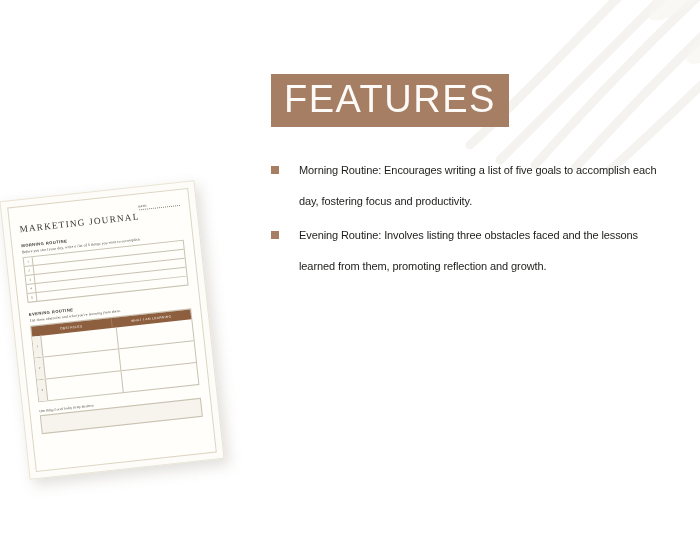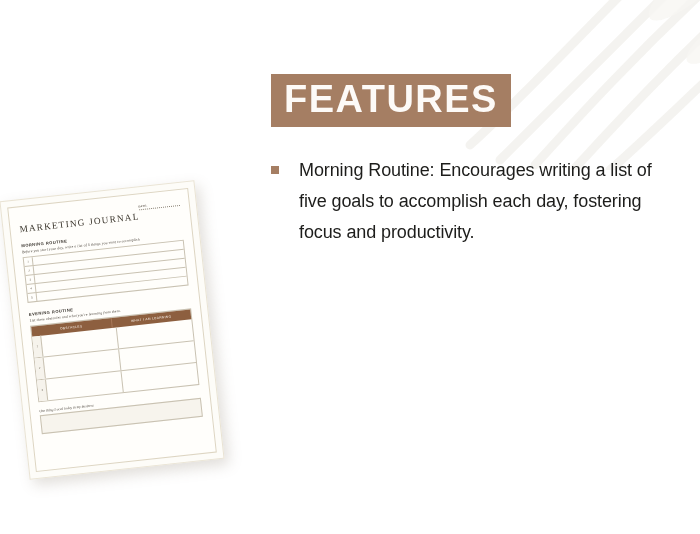--- a/index.html
+++ b/index.html
@@ -188,36 +188,36 @@
     position: absolute;
     left: 271px;
     top: 74px;
     width: 404px;
   }
   .features-banner {
     display: inline-block;
     background: #a57e63;
     color: #fdfaf7;
     font-size: 38px;
-    font-weight: bold;
+    font-weight: normal;
     letter-spacing: 1.5px;
     line-height: 1;
     padding: 6px 13px 9px 13px;
   }
 
   .feature-list {
     margin: 28px 0 0 0;
     padding: 0;
     list-style: none;
   }
   .feature-item {
     position: relative;
     padding-left: 28px;
     margin-bottom: 3px;
-    font-size: 18px;
+    font-size: 11px;
     line-height: 31px;
     color: #1d1d1b;
     letter-spacing: -0.1px;
   }
   .feature-bullet {
     position: absolute;
     left: 0;
     top: 11px;
     width: 8px;
     height: 8px;
@@ -313,15 +313,19 @@
 
 <div class="features">
 
   <div class="features-banner">FEATURES</div>
 
   <ul class="feature-list">
     <li class="feature-item">
       <span class="feature-bullet"></span>
       <span>Morning Routine: Encourages writing a list of five goals to accomplish each day, fostering focus and productivity.</span>
     </li>
+    <li class="feature-item">
+      <span class="feature-bullet"></span>
+      <span>Evening Routine: Involves listing three obstacles faced and the lessons learned from them, promoting reflection and growth.</span>
+    </li>
   </ul>
 
 </div>
 
 </body></html>

